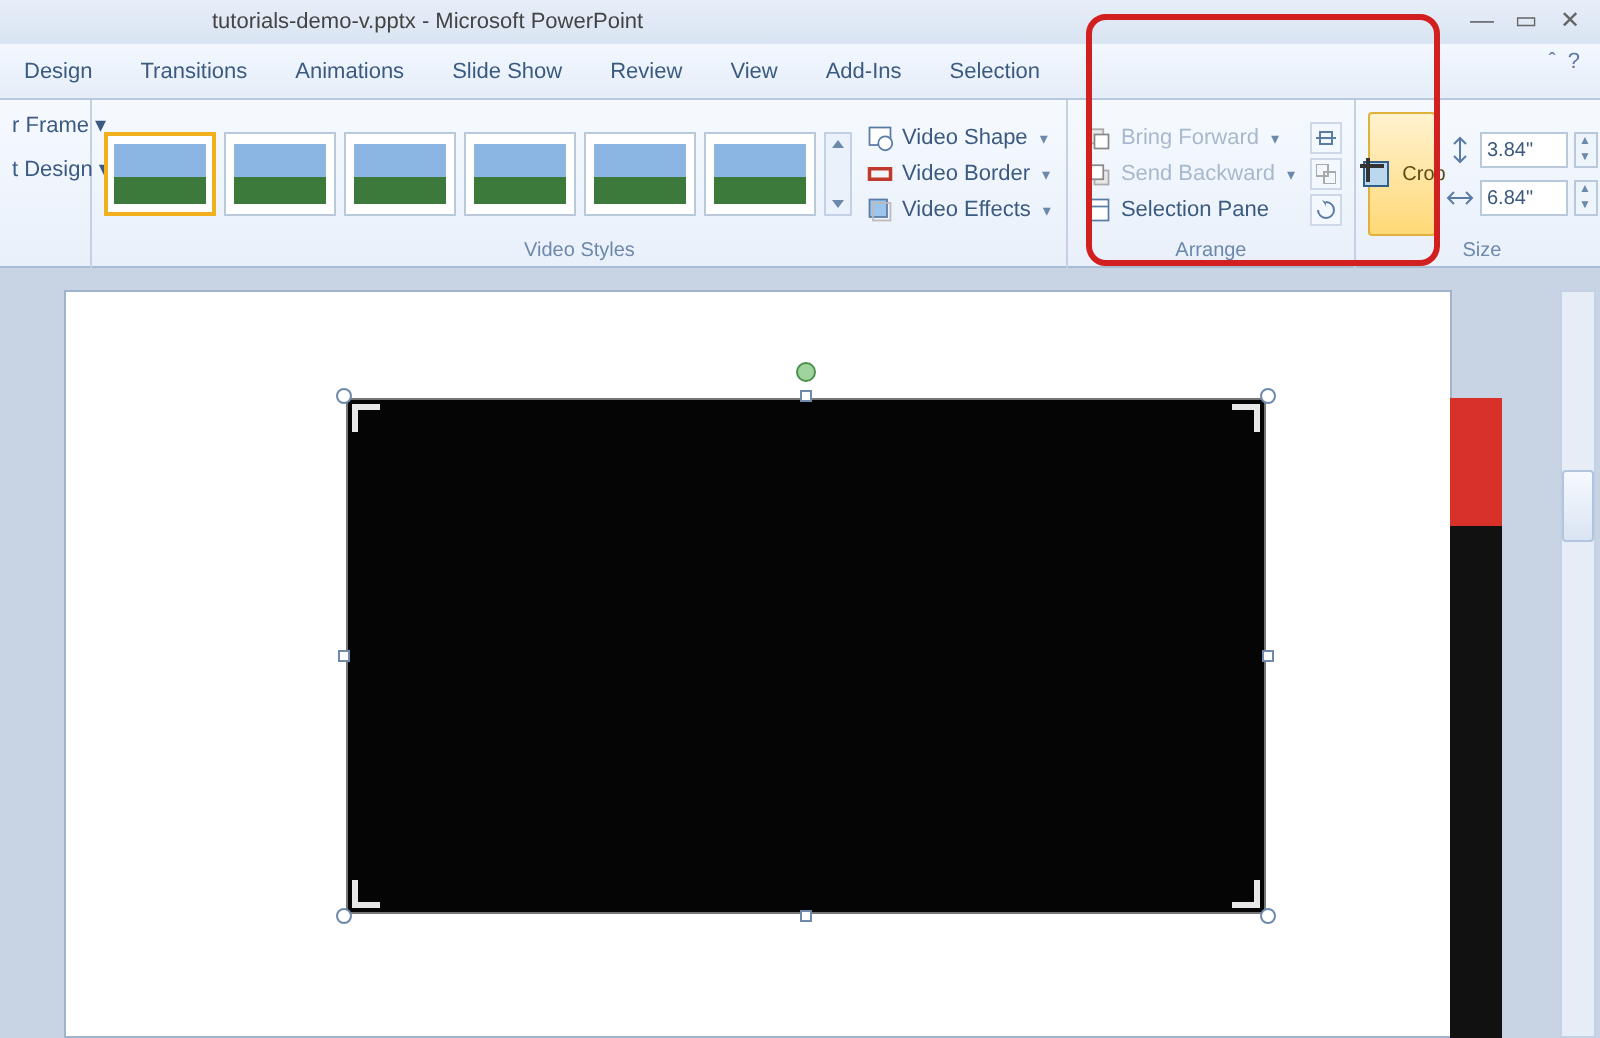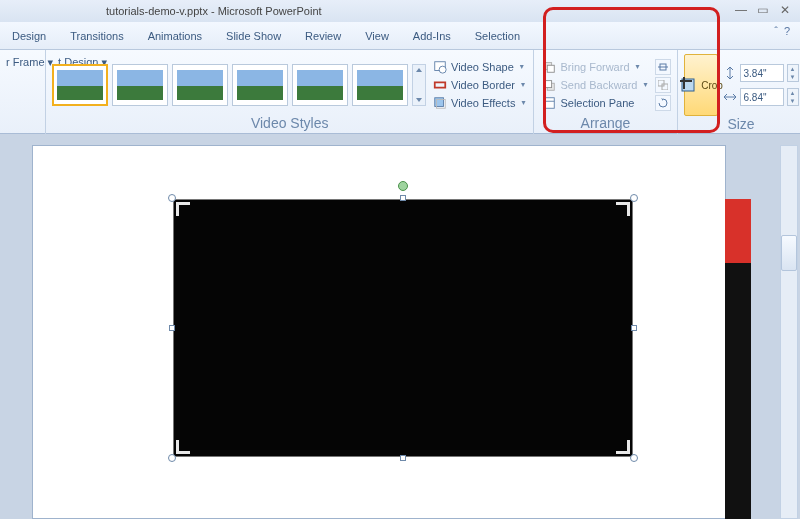--- a/index.html
+++ b/index.html
@@ -24,21 +24,21 @@
   .tabrow .tab { padding: 3px 12px; cursor: pointer;}
   .tabrow .ctx-tabs { position: absolute; right: 80px; top: 0; display: flex; height: 22px;}
   .tabrow .ctx-tab { padding: 3px 14px; cursor: pointer; color:#3b5a80;}
   .tabrow .ctx-tab.active { background: #f6f9fd; border: 1px solid #9bb8d8; border-bottom: none; border-radius: 2px 2px 0 0;}
   .help-dd { position:absolute; right:10px; top:3px; font-size:11px; color:#5977a3; display:flex; gap:6px;}
 
   
   .ribbon { height: 84px; background: linear-gradient(#f6faff,#e9f0fa); border-bottom: 1px solid #a9bcd6; display: flex; font-size: 11px; color:#3b5a80; position: relative;}
   .rgroup { border-right: 1px solid #c2d1e4; display: flex; flex-direction: column; justify-content: space-between; padding: 4px 6px 1px 6px; height: 84px;}
   .rgroup .body { display: flex; align-items: center; gap: 5px; flex: 1;}
-  .rgroup .glabel { text-align: center; font-size: 14px; color:#6c88ab; padding-bottom: 2px; position: relative;}
+  .rgroup .glabel { text-align: center; font-size: 10px; color:#6c88ab; padding-bottom: 2px; position: relative;}
 
   
   .leftcol { width: 46px; }
   .leftcol .item { white-space: nowrap; font-size: 11px; color:#3c5b82; padding: 2px 0;}
 
   
   .gallery { display:flex; gap:4px; align-items:center;}
   .thumb { width: 56px; height: 42px; border:1px solid #b9c9dc; background:#fff; display:flex; align-items:center; justify-content:center; }
   .thumb.sel { border:2px solid #f2b01e;}
   .thumb .img { width: 46px; height: 30px; background: linear-gradient(#8bb6e4 55%, #3c7a3c 55%); }
@@ -121,21 +121,21 @@
 
   <div class="help-dd">
     <span>ˆ</span>
     <span>?</span>
   </div>
 </div>
 
 <div class="ribbon">
 
   <div class="rgroup leftcol" style="border-right:1px solid #c2d1e4;">
-    <div class="body" style="flex-direction:row; align-items:flex-start;">
+    <div class="body" style="flex-direction:column; align-items:flex-start;">
       <div class="item">r Frame ▾</div>
       <div class="item">t Design ▾</div>
     </div>
     <div class="glabel">&nbsp;</div>
   </div>
 
   <div class="rgroup" style="flex:0 0 auto;">
     <div class="body">
       <div class="gallery">
         <div class="thumb sel">

